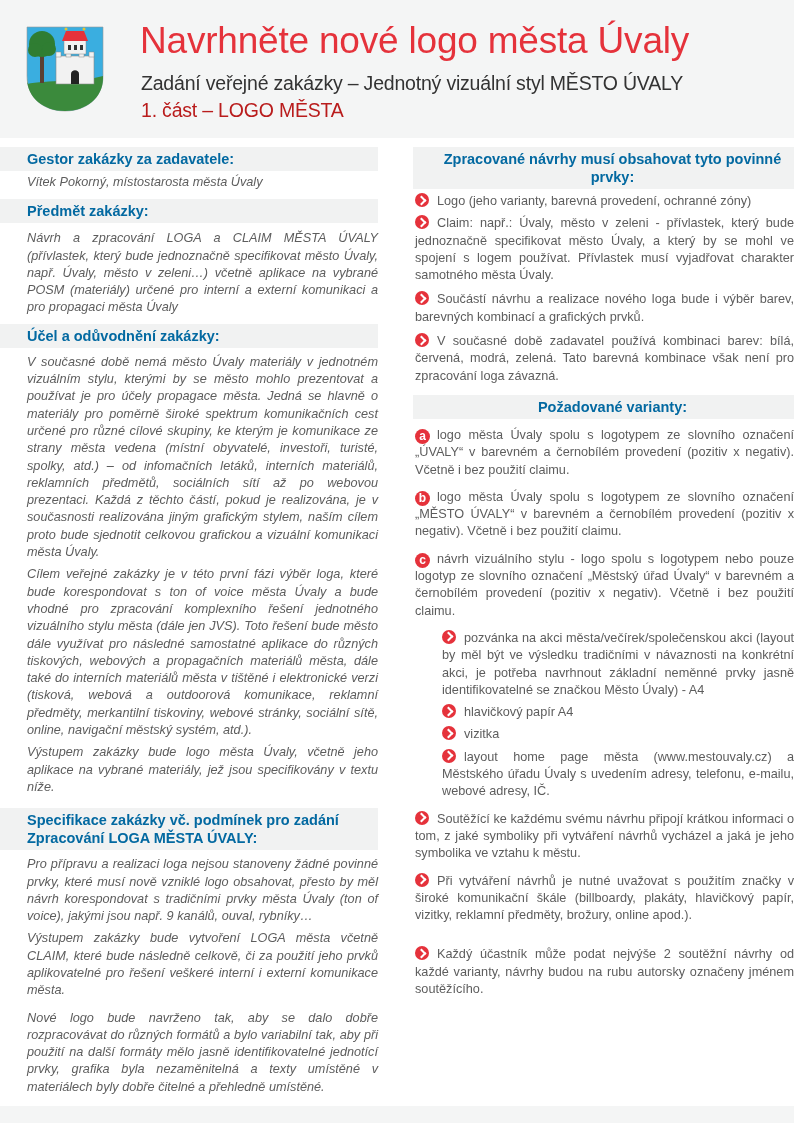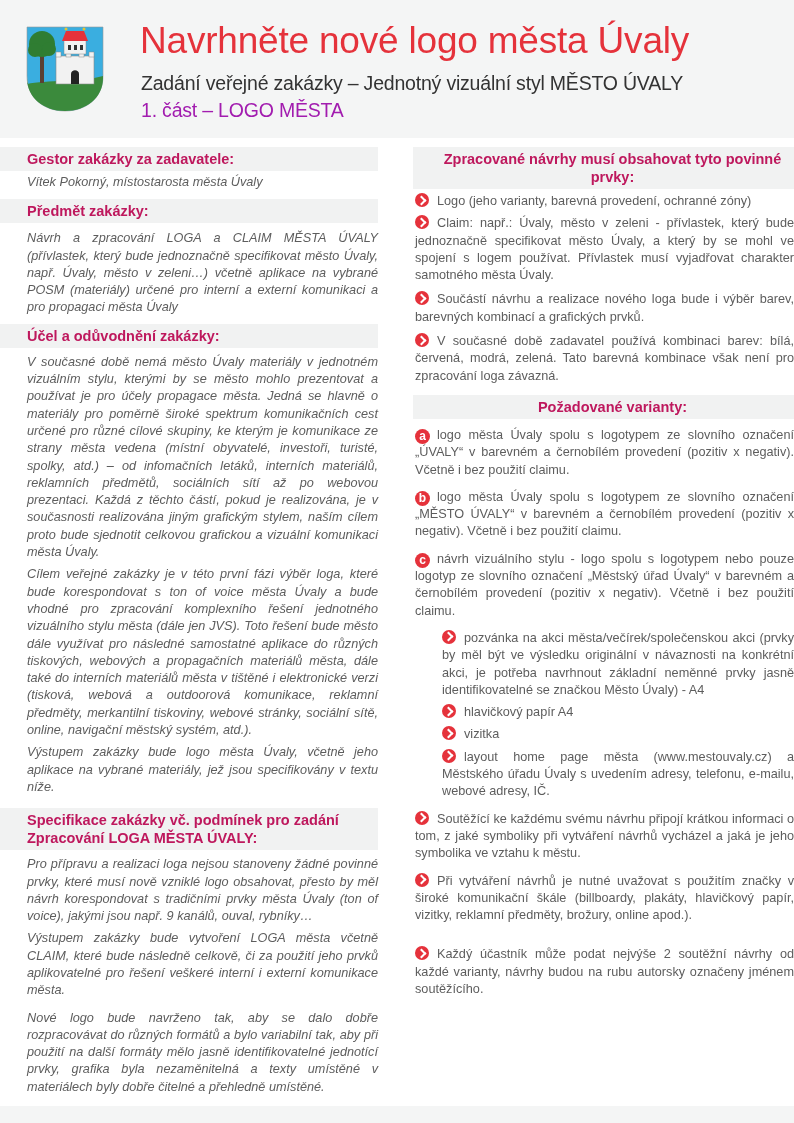--- a/index.html
+++ b/index.html
@@ -15,29 +15,29 @@
       position: absolute; left: 140px; top: 20px;
       font-size: 37px; color: #e5323b; font-weight: normal; letter-spacing: -0.2px;
       white-space: nowrap;
     }
     .subtitle {
       position: absolute; left: 141px; top: 72px;
       font-size: 19.5px; color: #333333; white-space: nowrap; letter-spacing: -0.2px;
     }
     .subtitle2 {
       position: absolute; left: 141px; top: 99px;
-      font-size: 19.5px; color: #a21caf; white-space: nowrap; letter-spacing: -0.2px;
+      font-size: 19.5px; color: #b91c1c; white-space: nowrap; letter-spacing: -0.2px;
     }
 
     .col { position: absolute; top: 147px; }
     .col-left { left: 0; width: 378px; }
     .col-right { left: 413px; width: 381px; }
 
     .sec-head {
-      background: #f1f2f2; color: #be185d; font-weight: bold;
+      background: #f1f2f2; color: #0369a1; font-weight: bold;
       font-size: 14.5px; line-height: 18px; padding: 3px 0 3px 27px;
     }
     .col-right .sec-head { padding-left: 18px; text-align: center; }
     .body-text {
       font-size: 12.7px; line-height: 17.3px; color: #5d5d5d; text-align: justify;
     }
     .col-left .body-text { padding: 0 0 0 27px; font-style: italic; }
     .col-right .body-text { padding: 0 0 0 2px; }
     .p { margin-bottom: 5px; }
 
@@ -123,21 +123,21 @@
     <div class="p" style="margin-bottom:7px"><span class="bullet"></span><span>Součástí návrhu a realizace nového loga bude i výběr barev, barevných kombinací a grafických prvků.</span></div>
     <div class="p" style="margin-bottom:10px"><span class="bullet"></span><span>V současné době zadavatel používá kombinaci barev: bílá, červená, modrá, zelená. Tato barevná kombinace však není pro zpracování loga závazná.</span></div>
   </div>
 
   <div class="sec-head">Požadované varianty:</div>
   <div class="body-text" style="margin-top:8px">
     <div class="p" style="margin-bottom:10px"><span class="letter">a</span><span>logo města Úvaly spolu s logotypem ze slovního označení „ÚVALY“ v barevném a černobílém provedení (pozitiv x negativ). Včetně i bez použití claimu.</span></div>
     <div class="p" style="margin-bottom:10px"><span class="letter">b</span><span>logo města Úvaly spolu s logotypem ze slovního označení „MĚSTO ÚVALY“ v barevném a černobílém provedení (pozitiv x negativ). Včetně i bez použití claimu.</span></div>
     <div class="p" style="margin-bottom:10px"><span class="letter">c</span><span>návrh vizuálního stylu - logo spolu s logotypem nebo pouze logotyp ze slovního označení „Městský úřad Úvaly“ v barevném a černobílém provedení (pozitiv x negativ). Včetně i bez použití claimu.</span></div>
 
-    <div class="p indent"><span class="bullet"></span><span>pozvánka na akci města/večírek/společenskou akci (prvky by měl být ve výsledku originální v návaznosti na konkrétní akci, je potřeba navrhnout základní neměnné prvky jasně identifikovatelné se značkou Město Úvaly) - A4</span></div>
+    <div class="p indent"><span class="bullet"></span><span>pozvánka na akci města/večírek/společenskou akci (layout by měl být ve výsledku tradičními v návaznosti na konkrétní akci, je potřeba navrhnout základní neměnné prvky jasně identifikovatelné se značkou Město Úvaly) - A4</span></div>
     <div class="p indent"><span class="bullet"></span><span>hlavičkový papír A4</span></div>
     <div class="p indent"><span class="bullet"></span><span>vizitka</span></div>
     <div class="p indent" style="margin-bottom:10px"><span class="bullet"></span><span>layout home page města (www.mestouvaly.cz) a Městského úřadu Úvaly s uvedením adresy, telefonu, e-mailu, webové adresy, IČ.</span></div>
 
     <div class="p" style="margin-bottom:10px"><span class="bullet"></span><span>Soutěžící ke každému svému návrhu připojí krátkou informaci o tom, z jaké symboliky při vytváření návrhů vycházel a jaká je jeho symbolika ve vztahu k městu.</span></div>
     <div class="p" style="margin-bottom:22px"><span class="bullet"></span><span>Při vytváření návrhů je nutné uvažovat s použitím značky v široké komunikační škále (billboardy, plakáty, hlavičkový papír, vizitky, reklamní předměty, brožury, online apod.).</span></div>
     <div class="p"><span class="bullet"></span><span>Každý účastník může podat nejvýše 2 soutěžní návrhy od každé varianty, návrhy budou na rubu autorsky označeny jménem soutěžícího.</span></div>
   </div>
 </div>
 

